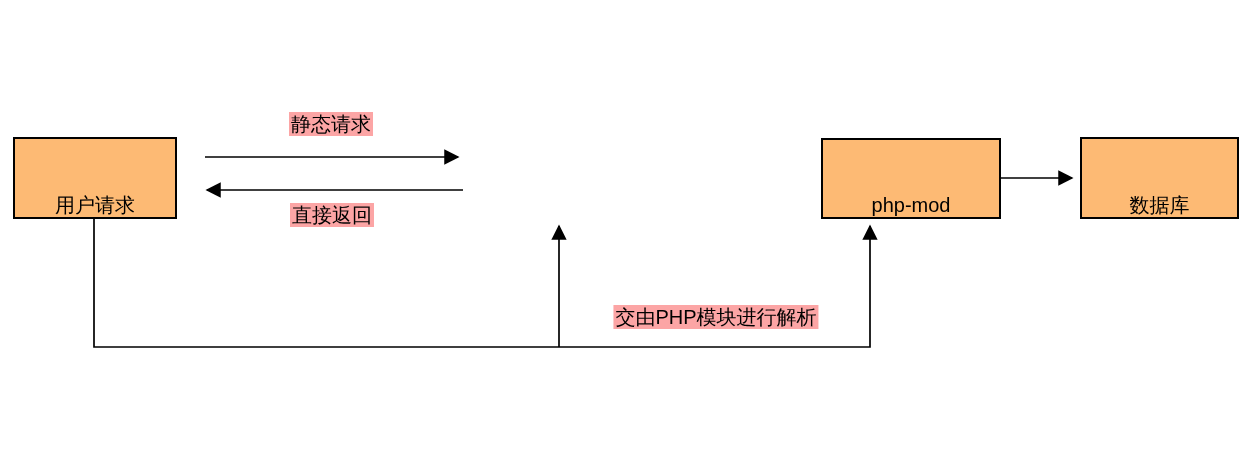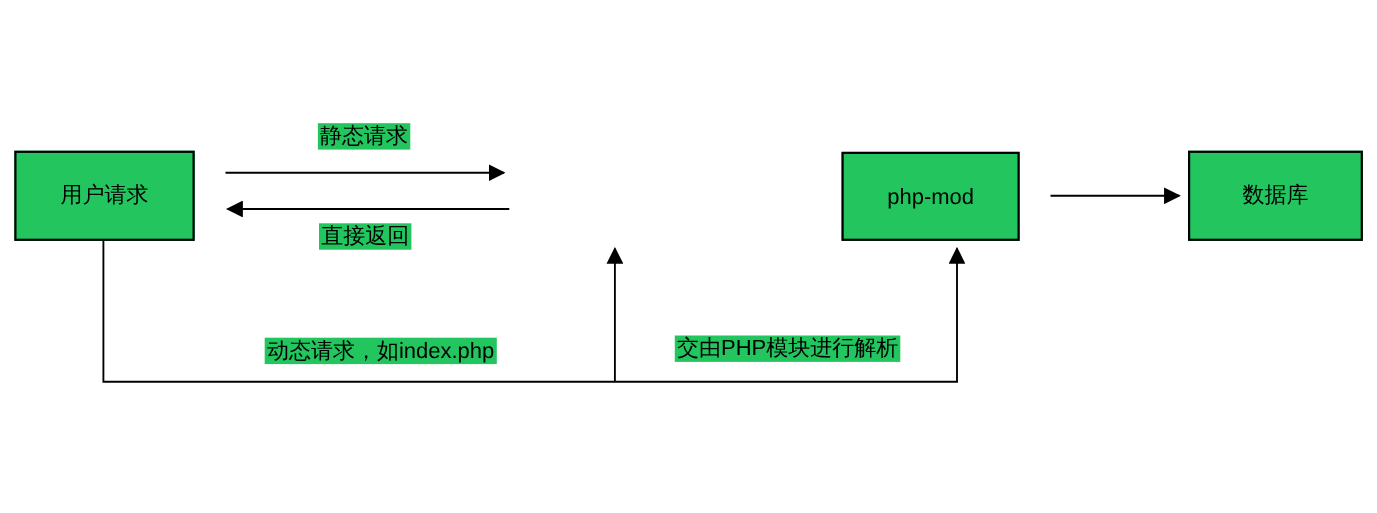--- a/index.html
+++ b/index.html
@@ -20,35 +20,35 @@
     position: absolute;
     left: 0;
     top: 0;
     width: 1252px;
     height: 466px;
   }
   .node {
     position: absolute;
     box-sizing: border-box;
     border: 2px solid #000000;
-    background: #22c55e;
+    background: #fdba74;
     display: flex;
-    align-items: center;
+    align-items: flex-end;
     justify-content: center;
     font-size: 20px;
     line-height: 1.2;
     white-space: nowrap;
   }
   .edge-label {
     position: absolute;
     transform: translate(-50%, -50%);
     font-size: 20px;
     line-height: 1.2;
     white-space: nowrap;
-    background: #22c55e;
+    background: #fca5a5;
     padding: 0 2px;
   }
 </style>
 </head>
 <body>
 
 <div class="canvas">
 
   <svg class="connector-layer" width="1252" height="466" viewBox="0 0 1252 466" xmlns="http://www.w3.org/2000/svg">
     <defs>
@@ -66,29 +66,28 @@
     <path d="M559,347 L559,226" fill="none" stroke="#000000" stroke-width="1.7" marker-end="url(#arrowhead)"></path>
 
     <line x1="955" y1="178" x2="1072" y2="178" stroke="#000000" stroke-width="1.7" marker-end="url(#arrowhead)"></line>
   </svg>
 
   <div class="node" style="left:13px; top:137px; width:164px; height:82px;">
     <span>用户请求</span>
   </div>
 
 
-  <div class="node" style="left:765px; top:138px; width:162px; height:81px;">
+  <div class="node" style="left:821px; top:138px; width:180px; height:81px;">
     <span>php-mod</span>
   </div>
 
   <div class="node" style="left:1080px; top:137px; width:159px; height:82px;">
     <span>数据库</span>
   </div>
 
   <div class="edge-label" style="left:331px; top:124px;">静态请求</div>
 
   <div class="edge-label" style="left:332px; top:215px;">直接返回</div>
 
-  <div class="edge-label" style="left:346px; top:319px;">动态请求，如index.php</div>
 
   <div class="edge-label" style="left:716px; top:317px;">交由PHP模块进行解析</div>
 
 </div>
 
 </body></html>

